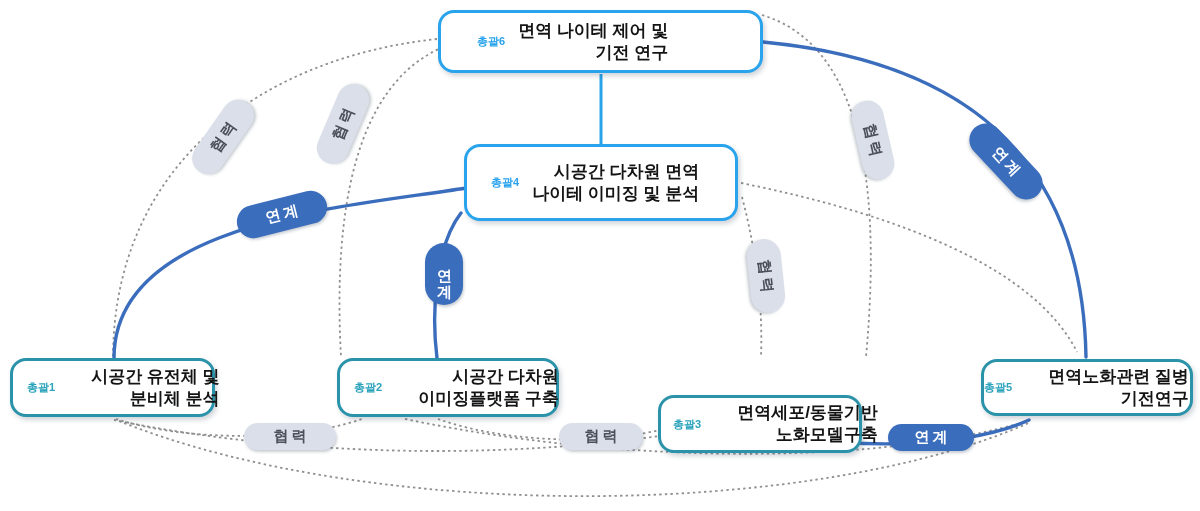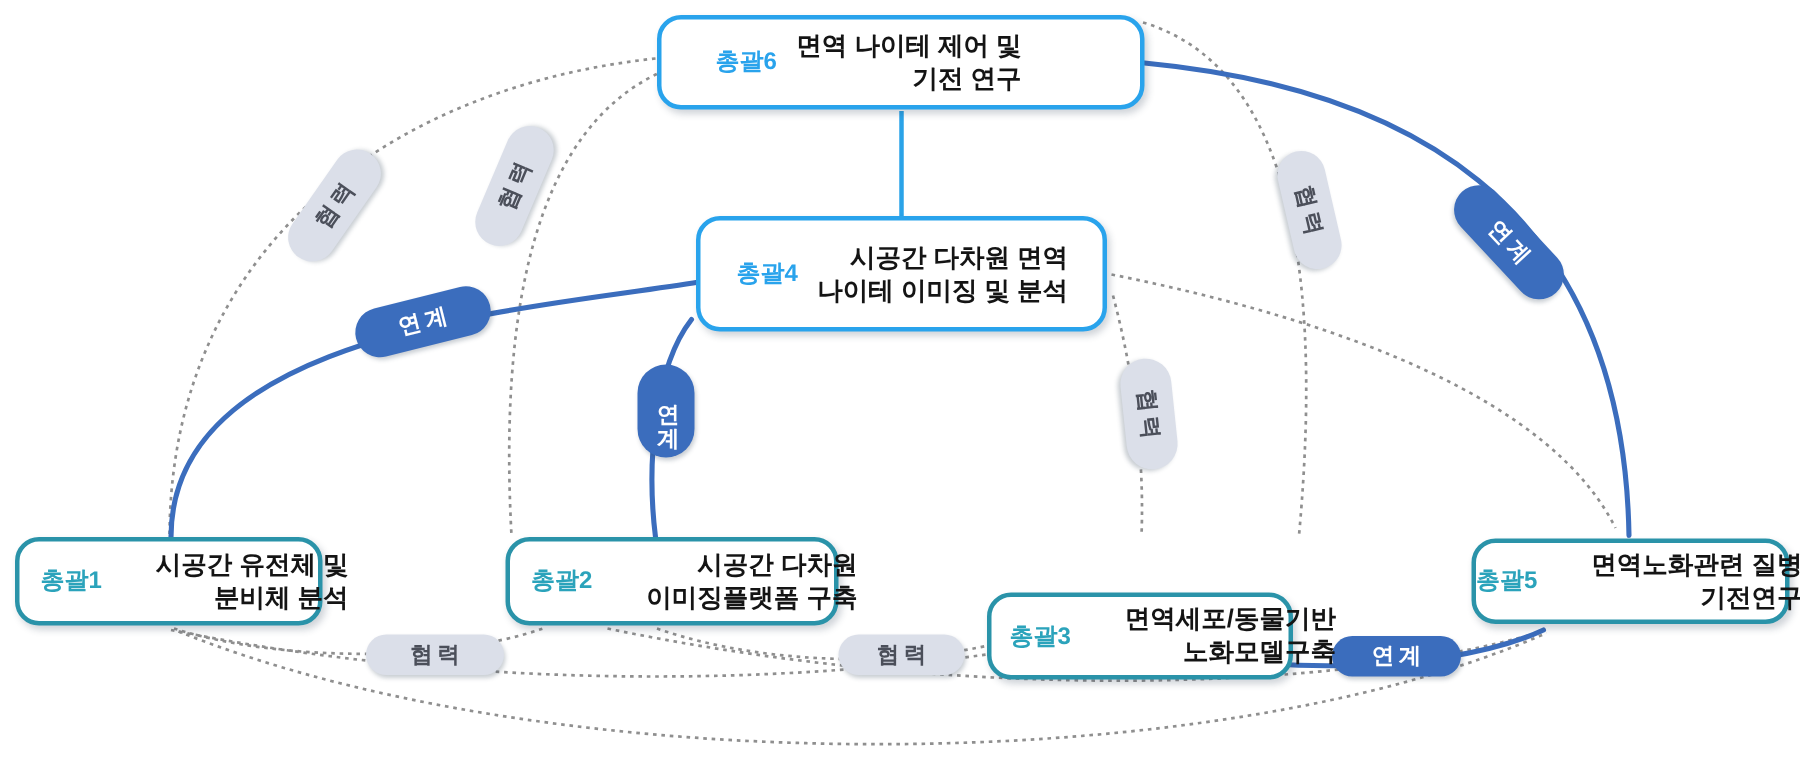--- a/index.html
+++ b/index.html
@@ -11,21 +11,21 @@
   .wire-dot{fill:none;stroke:#8f8f8f;stroke-width:1.8;stroke-dasharray:2.4 3.2;}
   .wire-blue{fill:none;stroke:#3b6dbd;stroke-width:3.4;stroke-linecap:round;}
   .wire-cyan{fill:none;stroke:#2aa3e8;stroke-width:3;}
 
   
   .node{
     position:absolute;background:#ffffff;border-radius:16px;
     display:flex;align-items:center;gap:13px;box-sizing:border-box;
     box-shadow:2px 3px 5px rgba(40,60,80,0.22);
   }
-  .node .tag{font-weight:bold;font-size:16px;white-space:nowrap;}
+  .node .tag{font-weight:bold;font-size:11px;white-space:nowrap;}
   .node .title{font-weight:bold;font-size:17px;line-height:1.28;color:#141414;text-align:right;}
   .node .title span{display:block;white-space:nowrap;}
   .border-blue{border:3.5px solid #29a3ec;}
   .border-teal{border:3.5px solid #2a93a9;gap:36px;}
   .tag-blue{color:#29a3ec;}
   .tag-teal{color:#2ba3bb;}
 
   .node-n6{left:438px;top:10px;width:325px;height:63px;padding-left:36px;}
   .node-n4{left:464px;top:144px;width:274px;height:77px;padding-left:24px;}
   .node-n1{left:10px;top:358px;width:205px;height:59px;padding-left:14px;}

